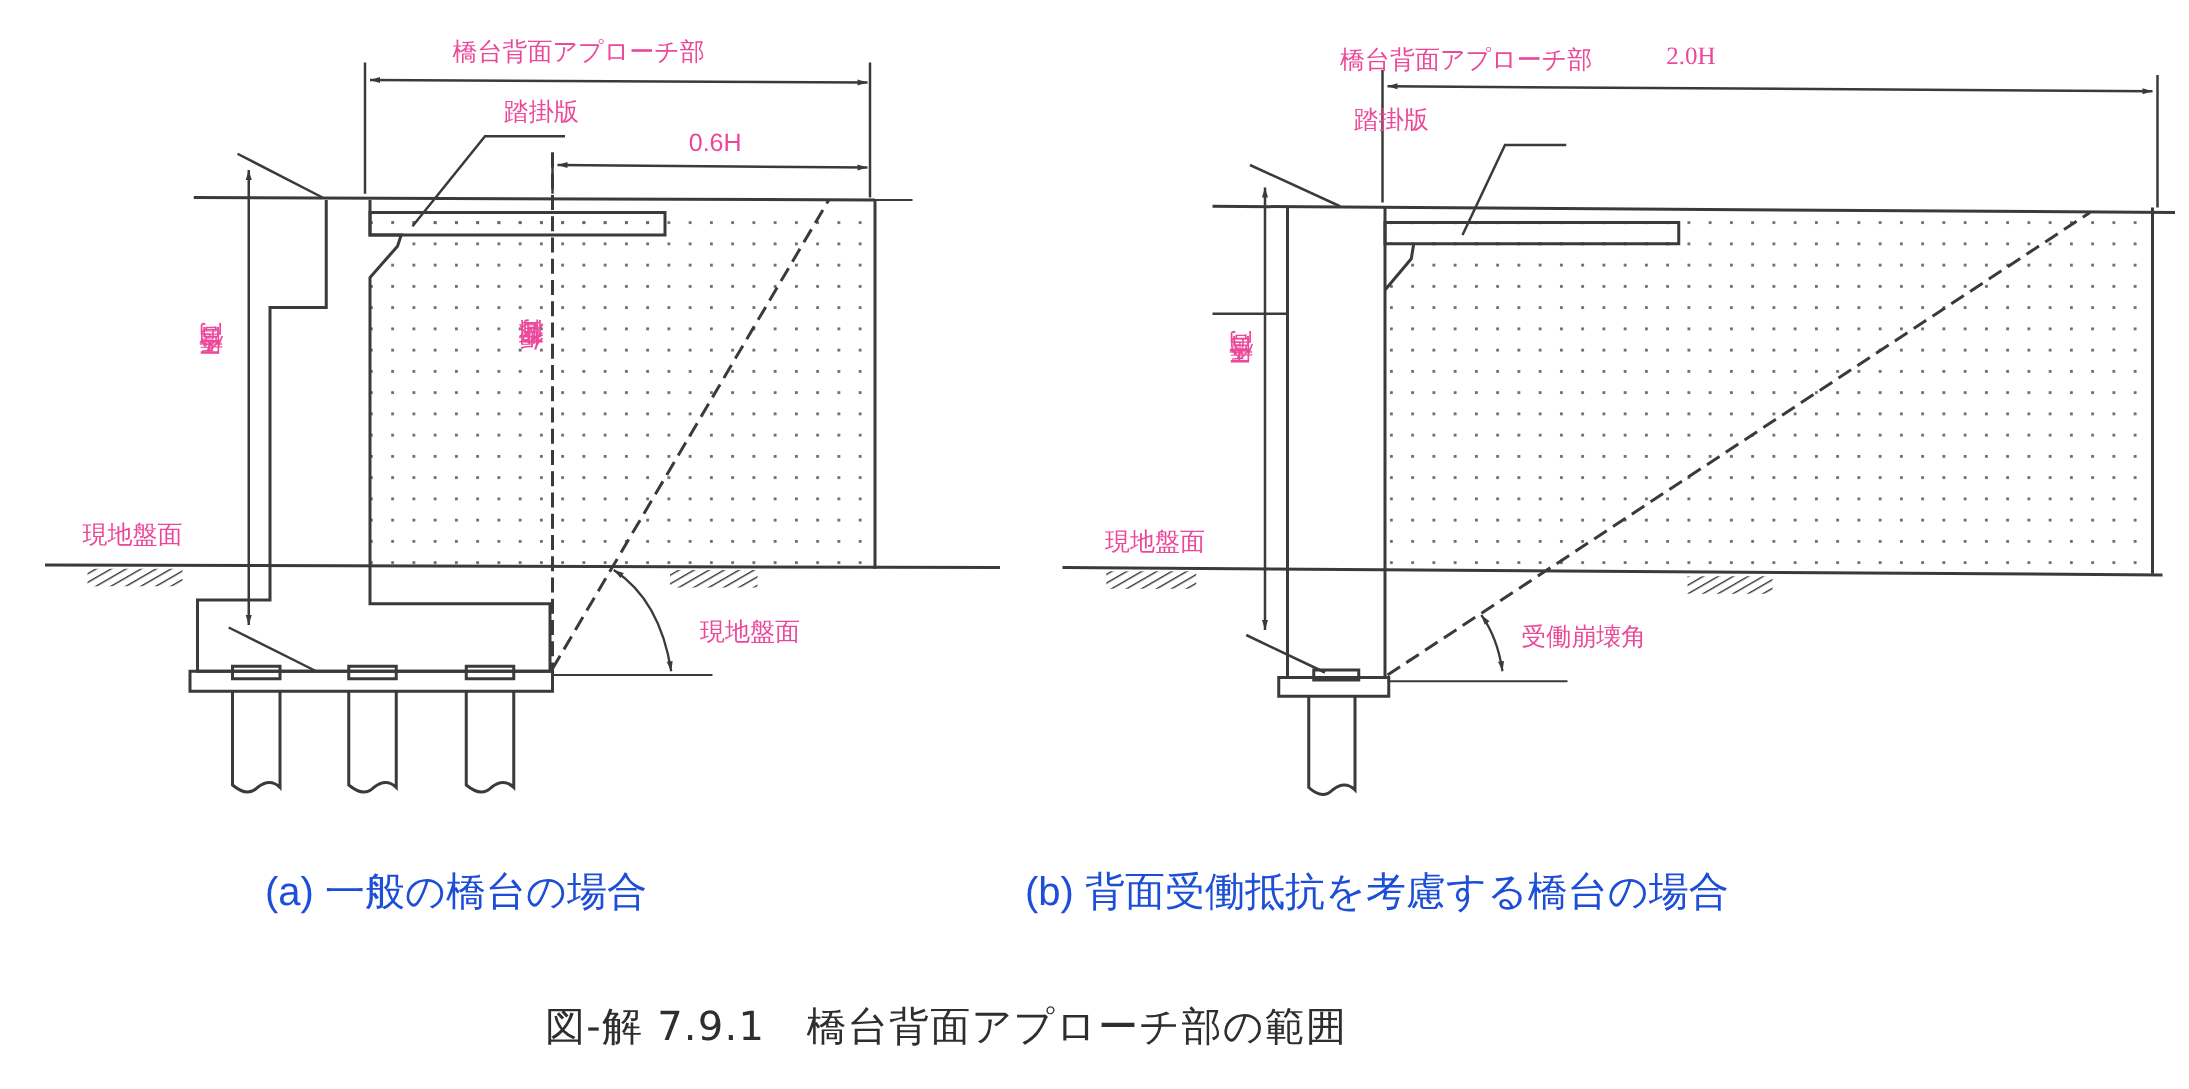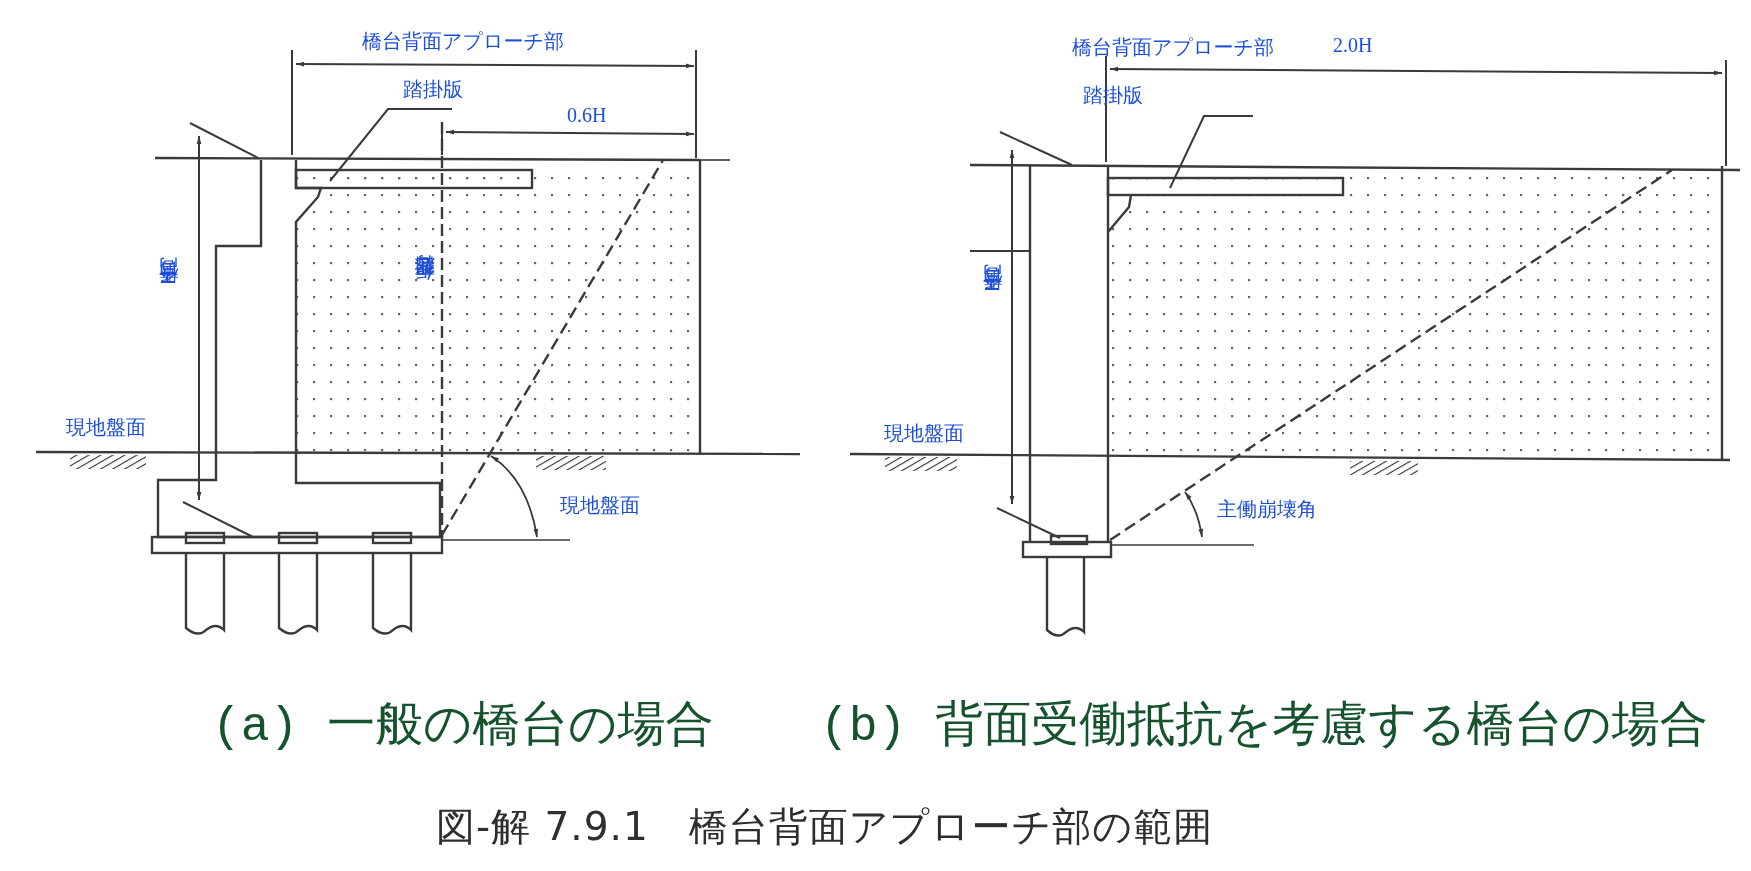--- a/index.html
+++ b/index.html
@@ -1,22 +1,22 @@
 <!DOCTYPE html>
 <html><head>
 <meta charset="utf-8">
 <style>
   html,body{margin:0;padding:0;background:#fff;}
   body{width:1751px;height:871px;position:relative;overflow:hidden;font-family:"DejaVu Serif","Liberation Serif",serif;color:#333;}
   svg{position:absolute;left:0;top:0;}
-  .lbl{position:absolute;white-space:nowrap;color:#1d4ed8;font-family:"DejaVu Sans","Liberation Sans",sans-serif;}
+  .lbl{position:absolute;white-space:nowrap;color:#ec4899;font-family:"DejaVu Sans","Liberation Sans",sans-serif;}
   .dim{font-size:20px;}
   .vert{writing-mode:vertical-rl;font-size:20px;letter-spacing:2px;}
-  .cap{font-size:48px;font-family:Liberation Mono, monospace;color:#14532d;}
-  .fig{font-size:39px;font-family:"DejaVu Sans","Liberation Sans",sans-serif;color:#2e2e2e;letter-spacing:1px;}
+  .cap{font-size:32px;font-family:Liberation Sans, sans-serif;color:#1d4ed8;}
+  .fig{font-size:32px;font-family:"DejaVu Sans","Liberation Sans",sans-serif;color:#2e2e2e;letter-spacing:1px;}
 </style>
 </head>
 <body>
 
 <svg width="1751" height="871" viewBox="0 0 1751 871">
   <defs>
     <pattern id="dots" x="0" y="0" width="17" height="17" patternUnits="userSpaceOnUse">
       <rect x="7" y="7" width="2.2" height="2.2" fill="#666"></rect>
     </pattern>
     <pattern id="hatch" width="6" height="6" patternUnits="userSpaceOnUse" patternTransform="rotate(60)">
@@ -117,28 +117,28 @@
     <line x1="1106" y1="56" x2="1106" y2="162" stroke-width="2"></line>
     <line x1="1726" y1="60" x2="1726" y2="166" stroke-width="2"></line>
     <line x1="1110" y1="69" x2="1722" y2="73" stroke-width="2" marker-start="url(#arr)" marker-end="url(#arr)"></line>
 
     <line x1="1012" y1="150" x2="1012" y2="504" stroke-width="2" marker-start="url(#arr)" marker-end="url(#arr)"></line>
   </g>
 </svg>
 
 <div class="lbl dim" style="left:362px;top:28px;">橋台背面アプローチ部</div>
 <div class="lbl dim" style="left:403px;top:76px;">踏掛版</div>
-<div class="lbl dim" style="left:551px;top:104px;font-family:Liberation Serif, serif;margin-left:16px;">0.6H</div>
+<div class="lbl dim" style="left:551px;top:104px;font-family:Liberation Sans, sans-serif;">0.6H</div>
 <div class="lbl vert" style="left:154px;top:268px;transform:rotate(180deg);">橋台高 H</div>
 <div class="lbl vert" style="left:410px;top:288px;transform:rotate(180deg);">仮想背面</div>
 <div class="lbl dim" style="left:66px;top:414px;">現地盤面</div>
 <div class="lbl dim" style="left:560px;top:492px;">現地盤面</div>
 
 <div class="lbl dim" style="left:1072px;top:34px;">橋台背面アプローチ部</div>
 <div class="lbl dim" style="left:1333px;top:34px;font-family:Liberation Serif, serif;">2.0H</div>
 <div class="lbl dim" style="left:1083px;top:82px;">踏掛版</div>
 <div class="lbl vert" style="left:978px;top:275px;transform:rotate(180deg);">橋台高 H</div>
 <div class="lbl dim" style="left:884px;top:420px;">現地盤面</div>
-<div class="lbl dim" style="left:1217px;top:496px;">主働崩壊角</div>
+<div class="lbl dim" style="left:1217px;top:496px;">受働崩壊角</div>
 
 <div class="lbl cap" style="left:212px;top:692px;">(a) 一般の橋台の場合</div>
 <div class="lbl cap" style="left:820px;top:692px;">(b) 背面受働抵抗を考慮する橋台の場合</div>
 <div class="lbl fig" style="left:436px;top:800px;">図-解 7.9.1　橋台背面アプローチ部の範囲</div>
 
 </body></html>

